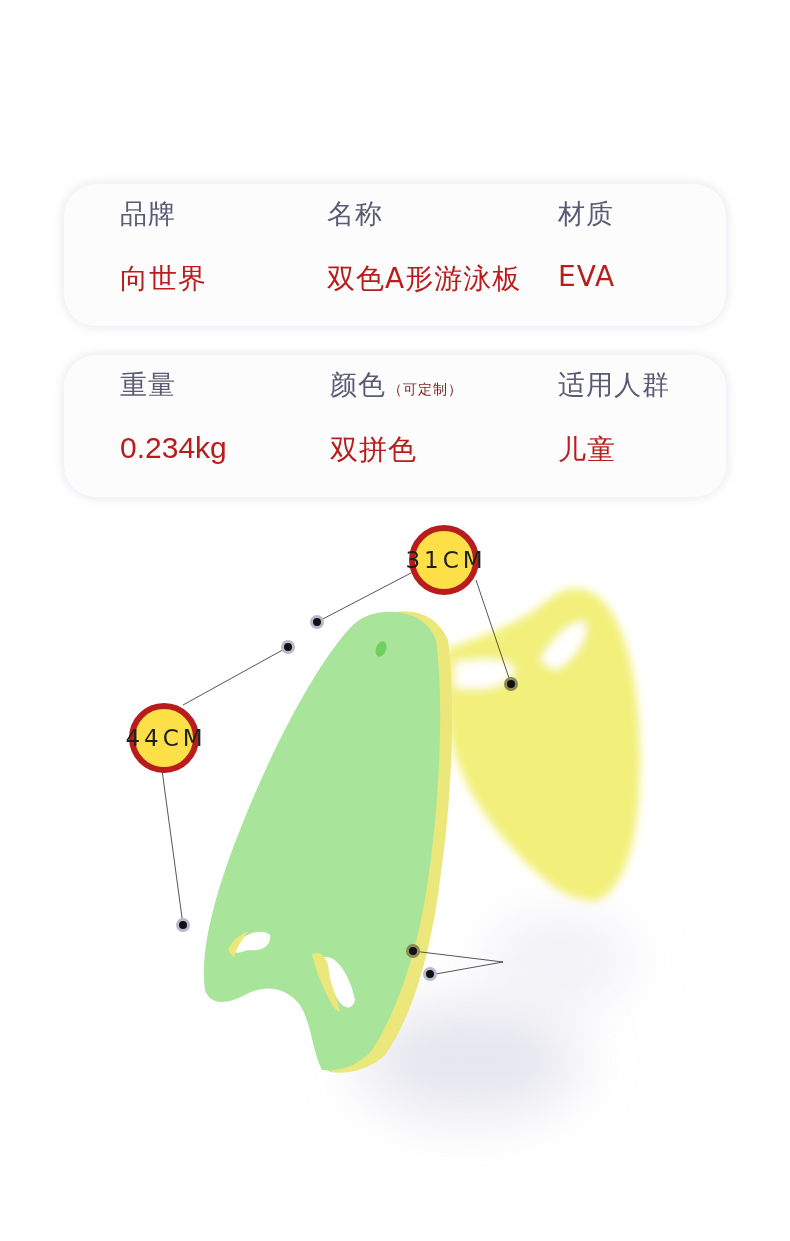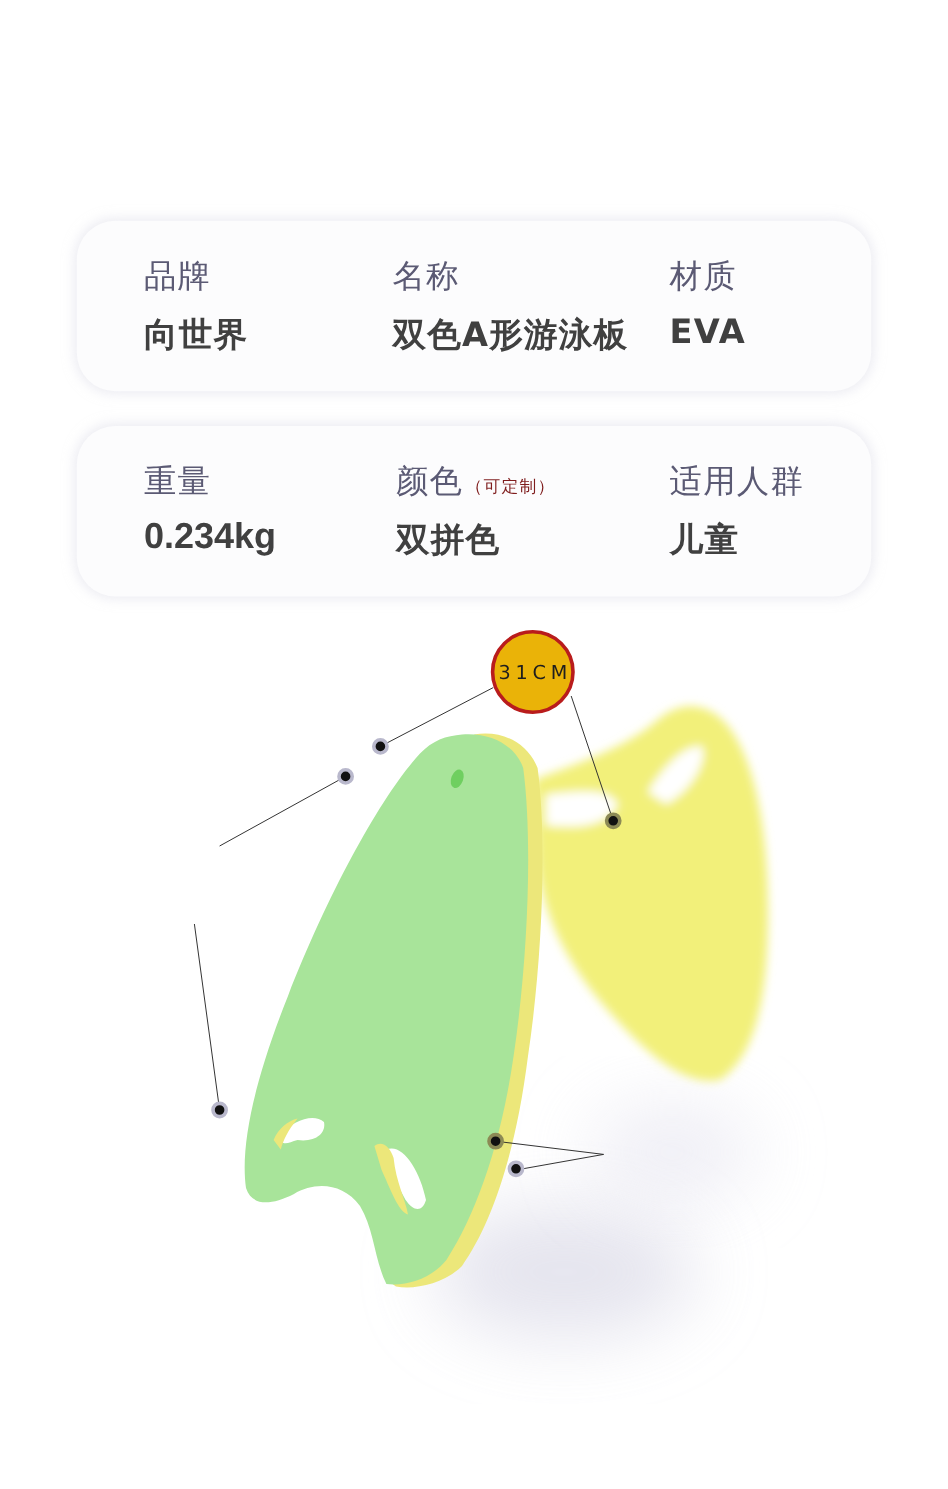--- a/index.html
+++ b/index.html
@@ -8,28 +8,28 @@
       font-family: "DejaVu Sans", "Liberation Sans", sans-serif;
     }
     .card {
       position: absolute; left: 64px; width: 662px; height: 142px;
       background: #fcfcfd; border-radius: 32px;
       box-shadow: 0 0 10px 2px rgba(220,220,232,0.55);
     }
     .card.c1 { top: 184px; }
     .card.c2 { top: 355px; }
     .cell { position: absolute; top: 0; }
-    .lbl { position: absolute; top: 28px; white-space: nowrap; font-size: 27px; color: #5b5a74; font-weight: 300; letter-spacing: 1px; }
-    .val { position: absolute; top: 76px; white-space: nowrap; font-size: 28px; color: #404040; font-weight: bold; letter-spacing: 1px; }
+    .lbl { position: absolute; top: 12px; white-space: nowrap; font-size: 27px; color: #5b5a74; font-weight: 300; letter-spacing: 1px; }
+    .val { position: absolute; top: 76px; white-space: nowrap; font-size: 28px; color: #b91c1c; font-weight: normal; letter-spacing: 1px; }
     .sub { font-size: 14px; color: #7f1d1d; letter-spacing: 1px; font-weight: normal; margin-left: 2px; }
     .stage { position: absolute; left: 0; top: 500px; width: 790px; height: 700px; }
     .dim-label {
-      position: absolute; border: 3px solid #b91c1c; border-radius: 50%; background: #eab308;
+      position: absolute; border: 6px solid #b91c1c; border-radius: 50%; background: #fde047;
       display: flex; align-items: center; justify-content: center;
-      font-family: "DejaVu Sans", sans-serif; font-size: 16px; color: #1e1e1e; letter-spacing: 4px;
+      font-family: "DejaVu Sans", sans-serif; font-size: 23px; color: #1e1e1e; letter-spacing: 4px;
       box-sizing: border-box; padding-left: 4px;
     }
     .dot { position: absolute; width: 14px; height: 14px; border-radius: 50%; background: #111; box-sizing: border-box; }
     .dot.gray { border: 3px solid #b9b8cc; }
     .dot.olive { border: 3px solid #8c8a55; }
   </style>
 </head>
 <body>
 
 <div class="card c1">
@@ -104,13 +104,14 @@
   </svg>
 
   <div class="dot gray" style="left:310px;top:115px;"></div>
   <div class="dot olive" style="left:504px;top:177px;"></div>
   <div class="dot gray" style="left:281px;top:140px;"></div>
   <div class="dot gray" style="left:176px;top:418px;"></div>
   <div class="dot olive" style="left:406px;top:444px;"></div>
   <div class="dot gray" style="left:423px;top:467px;"></div>
 
   <div class="dim-label" style="left:409px;top:25px;width:70px;height:70px;">31CM</div>
+  <div class="dim-label" style="left:129px;top:203px;width:70px;height:70px;">44CM</div>
 </div>
 
 </body></html>

